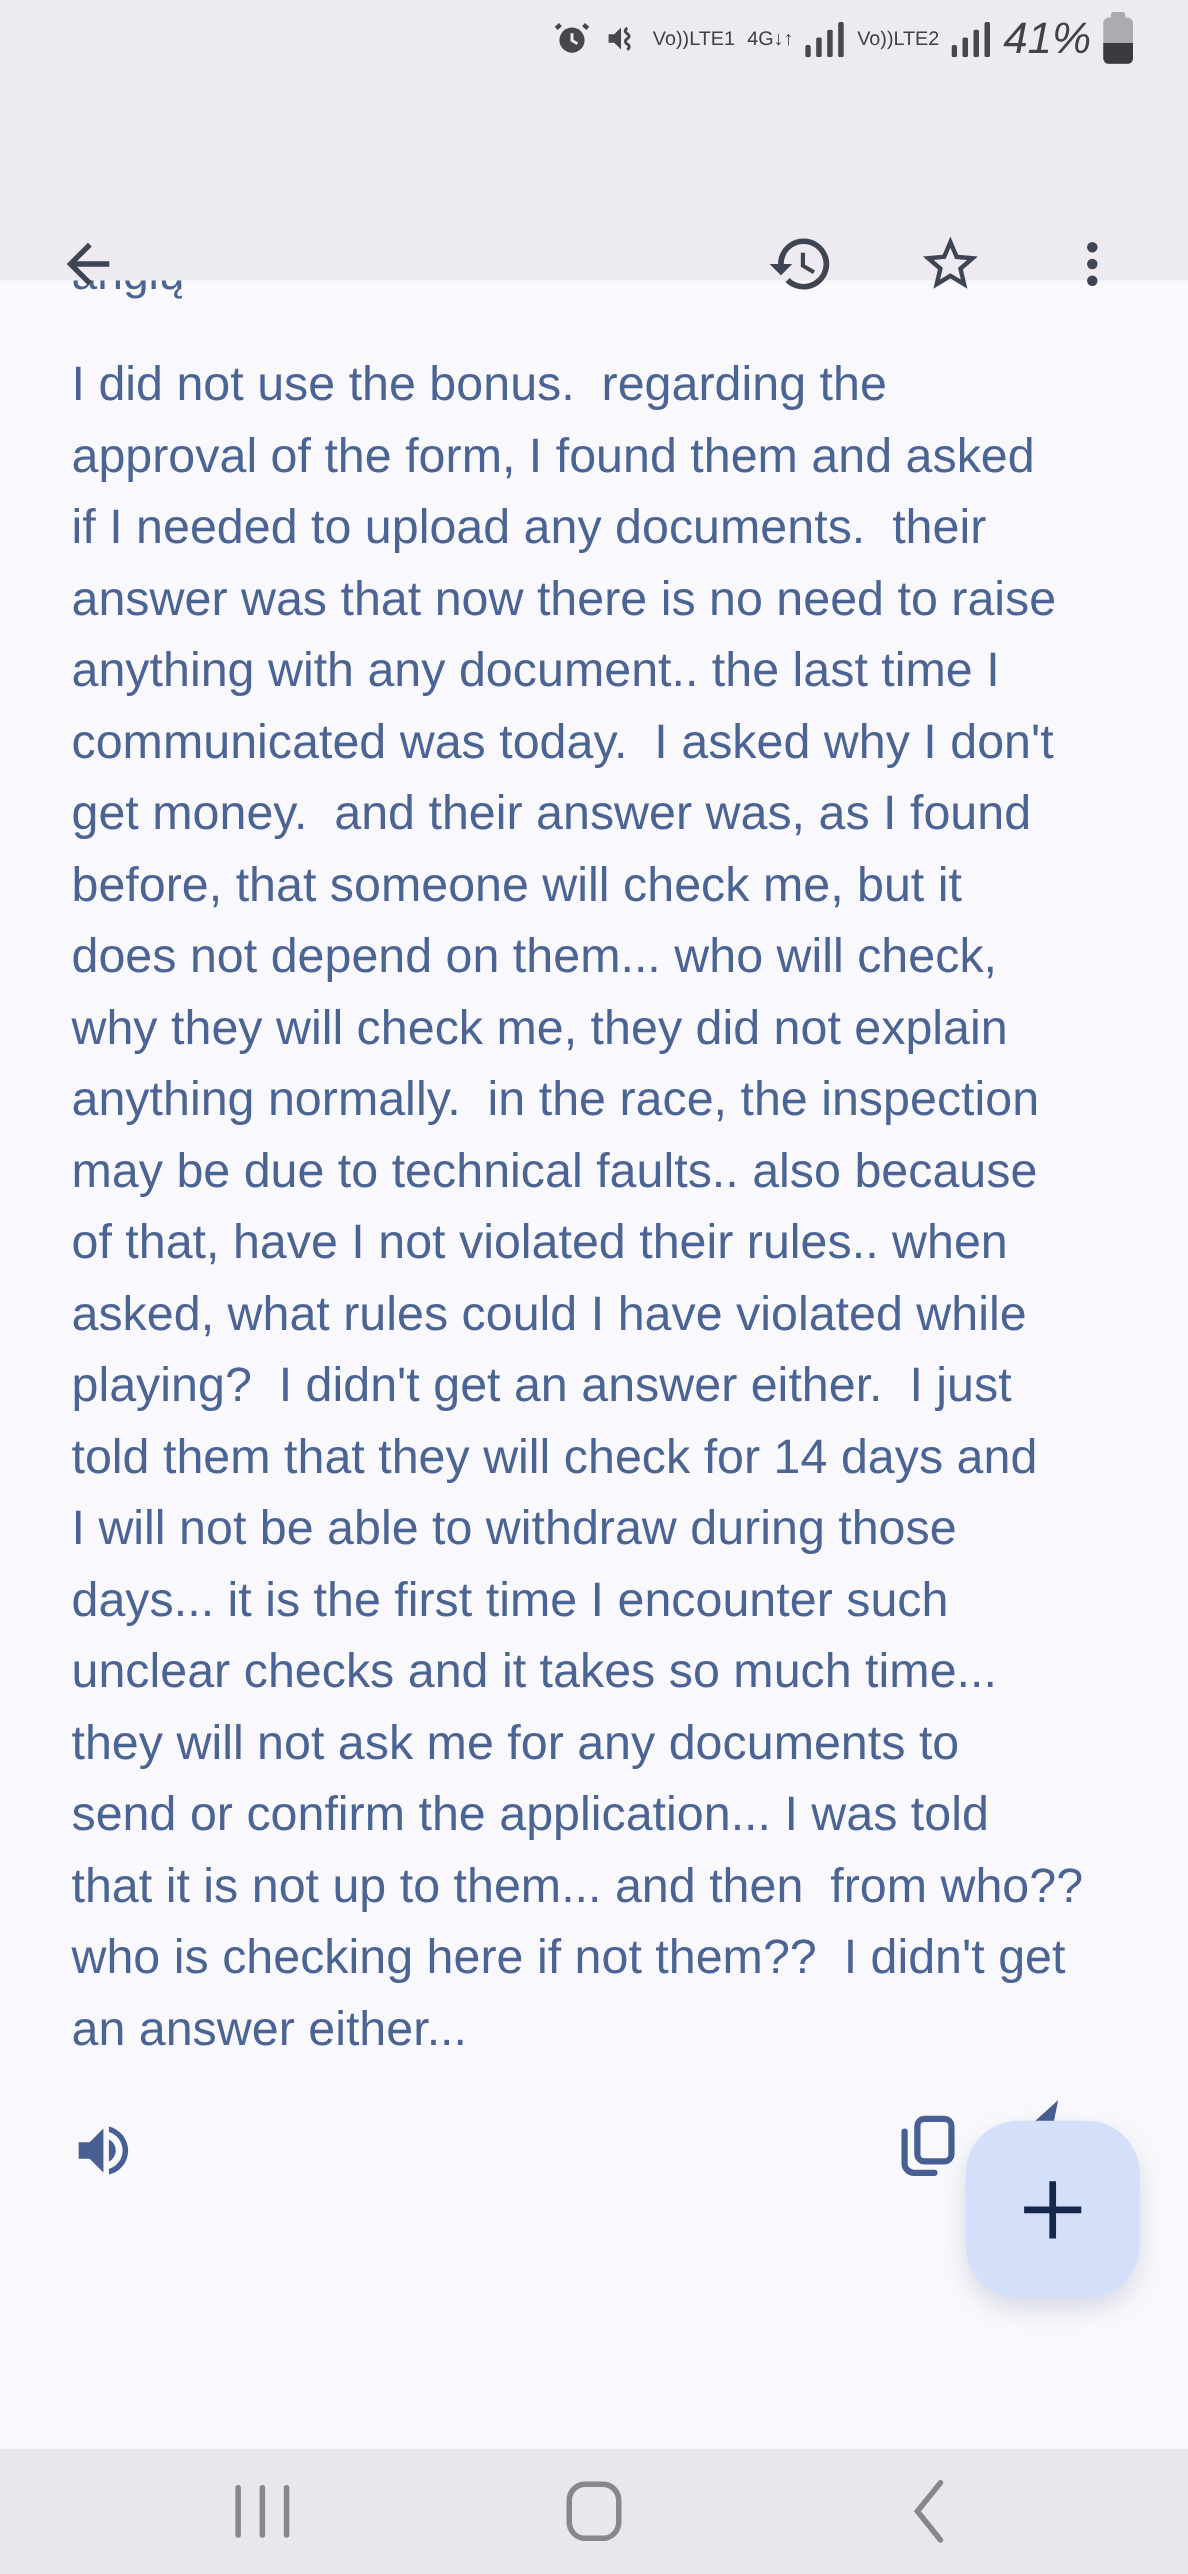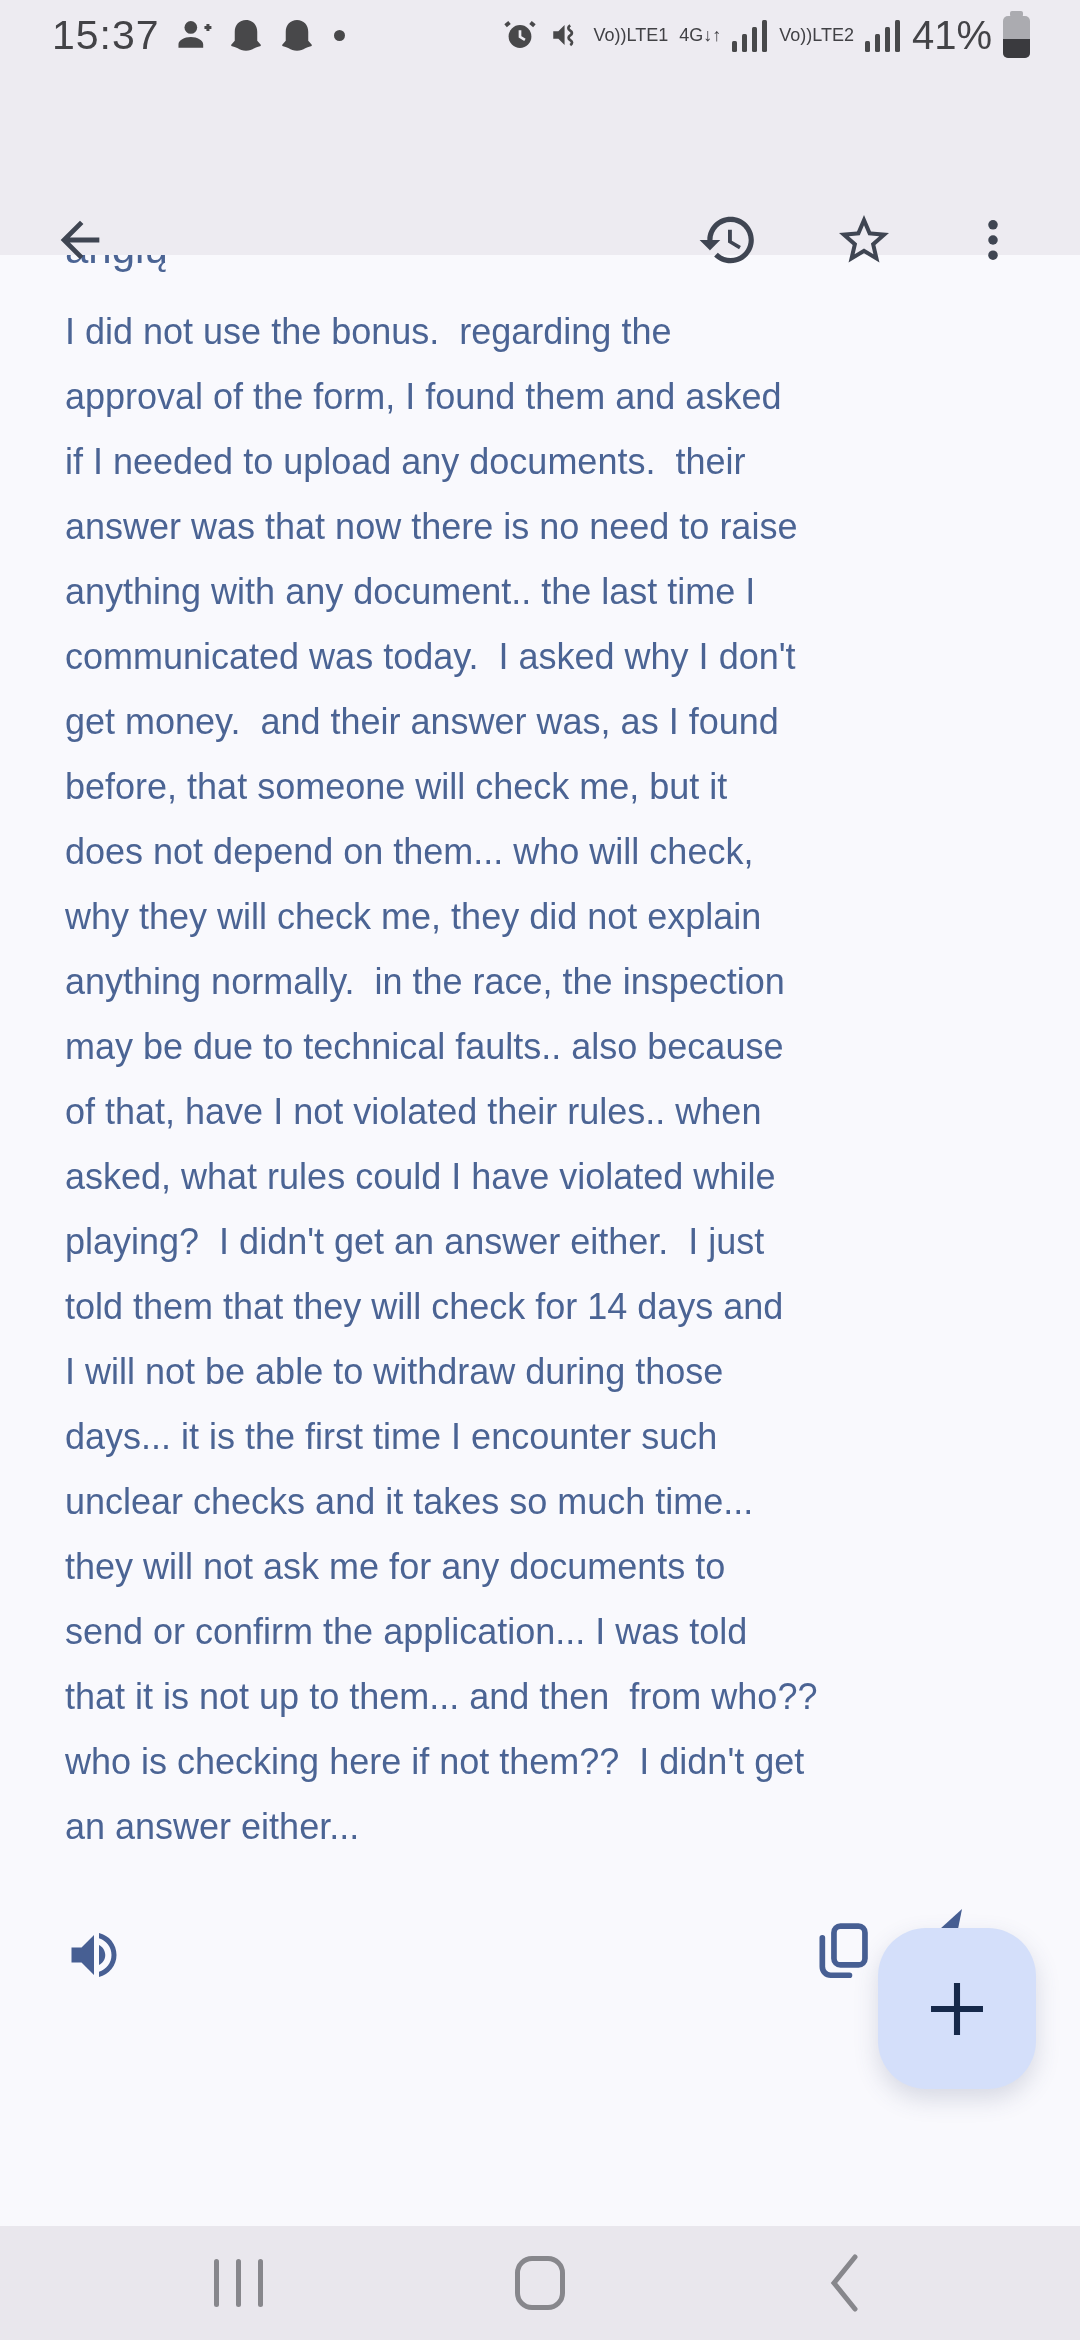--- a/index.html
+++ b/index.html
@@ -7,36 +7,36 @@
   .screen{position:relative;width:1080px;height:2340px;overflow:hidden;background:#f9f9fd;}
 
   
   .topbar{position:absolute;top:0;left:0;width:1080px;height:255px;background:#edebf1;z-index:5;}
   .statusbar{position:absolute;top:0;left:0;width:100%;height:70px;}
   .sb-left{position:absolute;left:52px;top:0;height:70px;display:flex;align-items:center;gap:15px;color:#48484a;}
   .sb-right{position:absolute;right:50px;top:0;height:70px;display:flex;align-items:center;gap:11px;color:#48484a;}
   .sb-time{font-size:41px;color:#434347;letter-spacing:1px;}
   .sb-dot{width:11px;height:11px;border-radius:50%;background:#48484a;margin-left:4px;}
   .sb-stack{display:flex;flex-direction:row;align-items:center;line-height:19px;font-size:18px;color:#414145;}
-  .sb-batt-text{font-size:40px;color:#434347;}
+  .sb-batt-text{font-size:40px;color:#434347;font-style:italic;}
   .battery{position:relative;width:27px;height:42px;border-radius:5px;background:#ababb0;margin-top:4px;}
   .battery::before{content:"";position:absolute;top:-5px;left:7px;width:13px;height:6px;border-radius:2px;background:#ababb0;}
   .battery-fill{position:absolute;bottom:0;left:0;width:100%;height:46%;background:#3a3a3e;border-radius:0 0 5px 5px;}
 
   .toolbar{position:absolute;top:70px;left:0;width:100%;height:185px;}
   .tb-btn{position:absolute;width:72px;height:72px;padding:0;border:0;background:transparent;display:flex;align-items:center;justify-content:center;color:#3f4552;cursor:pointer;}
   .tb-back{left:44px;top:134px;}
   .tb-history{left:692px;top:134px;}
   .tb-star{left:828px;top:134px;}
   .tb-menu{left:957px;top:134px;}
 
   
   .content{position:absolute;top:255px;left:0;width:1080px;height:1971px;background:#f9f9fd;z-index:1;}
   .lang-label{position:absolute;top:-30px;left:65px;font-size:42px;color:#4b6494;}
-  .translated{position:absolute;top:44px;left:65px;font-size:36px;line-height:65px;color:#4b6494;white-space:pre;}
+  .translated{position:absolute;top:62px;left:65px;font-size:44px;line-height:65px;color:#4b6494;white-space:pre;}
   .act-btn{position:absolute;padding:0;border:0;background:transparent;color:#475f93;cursor:pointer;}
   .listen{left:64px;top:1668px;width:64px;height:64px;}
   .copybtn{left:812px;top:1665px;width:64px;height:64px;}
   .peek{position:absolute;left:938px;top:1652px;z-index:1;color:#475f93;}
   .fab{position:absolute;left:878px;top:1673px;width:158px;height:161px;border:0;border-radius:48px;
        background:#d4dffa;display:flex;align-items:center;justify-content:center;color:#16294a;
        box-shadow:0 10px 24px rgba(60,70,110,.18);z-index:2;cursor:pointer;}
 
   
   .navbar{position:absolute;left:0;top:2226px;width:1080px;height:114px;background:#e9e7ed;z-index:4;}
@@ -49,35 +49,20 @@
   .home-sq{display:block;width:50px;height:54px;border:5px solid #87878c;border-radius:17px;}
   svg{display:block;}
 </style>
 </head>
 <body>
 
 <div class="screen">
 
   <header class="topbar">
     <div class="statusbar">
-      <div class="sb-left">
-        <span class="sb-time">15:37</span>
-        <svg width="38" height="38" viewBox="0 0 24 24" fill="currentColor">
-          <circle cx="10" cy="7.2" r="4"></circle>
-          <path d="M10 13.2c-4.1 0-7.8 2.1-7.8 4.6V20h15.6v-2.2c0-2.5-3.7-4.6-7.8-4.6z"></path>
-          <path d="M18.6 7.2h4.4M20.8 5v4.4" stroke="currentColor" stroke-width="1.9" fill="none"></path>
-        </svg>
-        <svg width="36" height="38" viewBox="0 0 24 24" fill="currentColor">
-          <path d="M12 2C7.6 2 4.5 5.4 4.5 9.8v6.1l-2.2 2.4c-.4.4-.2 1 .4 1.2 1.7.4 2.8.7 3.8 1.4 1.5 1 3.2 1.6 5.5 1.6s4-.6 5.5-1.6c1-.7 2.1-1 3.8-1.4.6-.2.8-.8.4-1.2l-2.2-2.4V9.8C19.5 5.4 16.4 2 12 2z"></path>
-        </svg>
-        <svg width="36" height="38" viewBox="0 0 24 24" fill="currentColor">
-          <path d="M12 2C7.6 2 4.5 5.4 4.5 9.8v6.1l-2.2 2.4c-.4.4-.2 1 .4 1.2 1.7.4 2.8.7 3.8 1.4 1.5 1 3.2 1.6 5.5 1.6s4-.6 5.5-1.6c1-.7 2.1-1 3.8-1.4.6-.2.8-.8.4-1.2l-2.2-2.4V9.8C19.5 5.4 16.4 2 12 2z"></path>
-        </svg>
-        <span class="sb-dot"></span>
-      </div>
 
       <div class="sb-right">
         <svg width="36" height="36" viewBox="0 0 24 24" fill="none" stroke="currentColor">
           <circle cx="12" cy="13" r="7.6" fill="currentColor" stroke="none"></circle>
           <path d="M12 8.8v4.4l3.3 2" stroke="#edebf1" stroke-width="1.8"></path>
           <path d="M5 3.6L2.4 5.8M19 3.6l2.6 2.2" stroke-width="2.6"></path>
         </svg>
         <svg width="34" height="36" viewBox="0 0 24 24" fill="currentColor">
           <path d="M3 9.3v5.4h3.6L11 19V5L6.6 9.3H3z"></path>
           <path d="M15 5.2c-1.8 1.2-1.8 2.6 0 3.7 1.6 1 1.6 2.3 0 3.3-1.6 1-1.6 2.4 0 3.4 1.7 1.1 1.7 2.4 0 3.6" stroke="currentColor" stroke-width="1.9" fill="none"></path>

